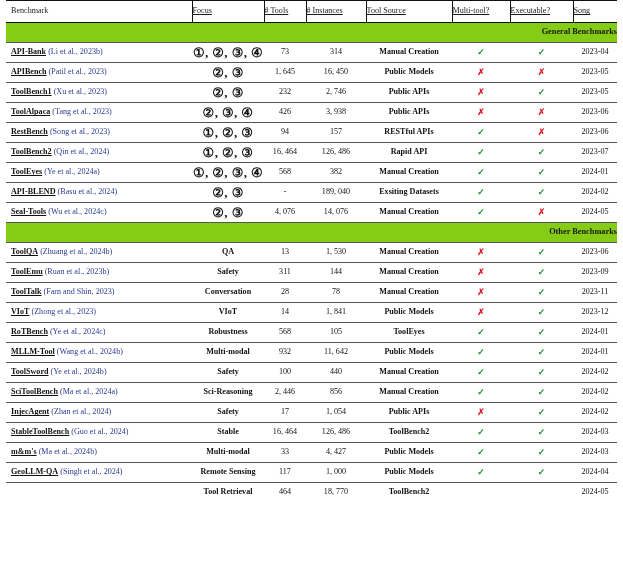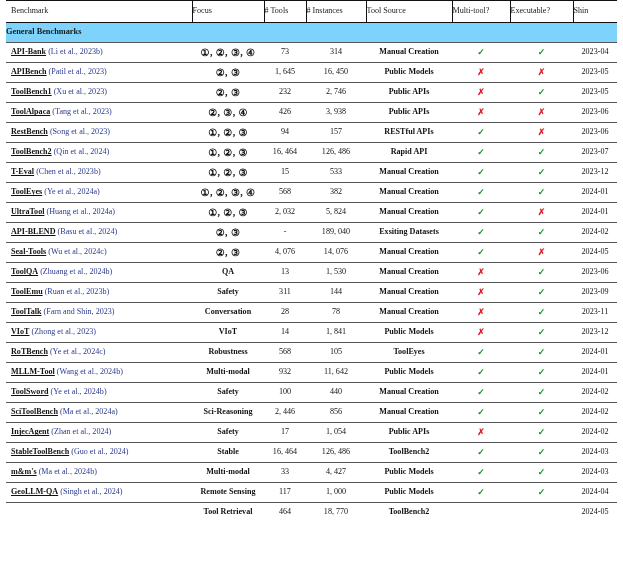--- a/index.html
+++ b/index.html
@@ -40,44 +40,44 @@
     height: 21px;
     font-weight: normal;
     text-align: left;
   }
   tr.data td {
     border-bottom: 0.9px solid #555;
     height: 19px;
   }
   tr.data.last td { border-bottom: 0; }
   tr.section td {
-    background: #7dd3fc;
+    background: #84cc16;
     height: 19px;
-    text-align: left;
+    text-align: right;
     font-weight: bold;
     border-bottom: 0.9px solid #555;
     font-size: 8.3px;
   }
 
   
   .vsep { border-left: 0.9px solid #555; }
-  tr.head th.vsep { border-left: 0.9px solid #111; }
+  tr.head th.vsep { border-left: 0.9px solid #111; text-decoration: underline; }
 
   
   td.c-bench, th.c-bench { text-align: left; padding-left: 5px !important; }
   td.c-focus, td.c-tools, td.c-inst, td.c-src, td.c-multi, td.c-exec, td.c-time { text-align: center; }
 
   .cite { color: #2b3a8f; }
   .name { color: #111; font-weight: bold; text-decoration: underline; }
   tr.data td.c-focus, tr.data td.c-tools, tr.data td.c-inst,
   tr.data td.c-src, tr.data td.c-time { color: #111; }
   tr.data td.c-src, tr.data td.c-focus { font-weight: bold; }
   tr.data td.c-tools, tr.data td.c-inst, tr.data td.c-time { font-weight: normal; }
 
-  .circled { letter-spacing: 0.4px; font-size: 10px; }
+  .circled { letter-spacing: 0.4px; font-size: 13px; }
   .yes { color: #17912f; font-size: 9px; font-weight: bold; }
   .no  { color: #e01b24; font-size: 9px; font-weight: bold; }
 </style>
 </head>
 <body>
 
 <div id="table-wrap">
   <table class="bench">
     <colgroup>
       <col style="width:186px">
@@ -91,21 +91,21 @@
     </colgroup>
     <thead>
       <tr class="head">
         <th class="c-bench">Benchmark</th>
         <th class="c-focus vsep">Focus</th>
         <th class="c-tools vsep"># Tools</th>
         <th class="c-inst vsep"># Instances</th>
         <th class="c-src vsep">Tool Source</th>
         <th class="c-multi vsep">Multi-tool?</th>
         <th class="c-exec vsep">Executable?</th>
-        <th class="c-time vsep">Shin</th>
+        <th class="c-time vsep">Song</th>
       </tr>
     </thead>
     <tbody id="table-body">
         <tr class="section">
           <td colspan="8">General Benchmarks</td>
         </tr>
         <tr class="data">
           <td class="c-bench"><span class="name">API-Bank</span> <span class="cite">(Li et al., 2023b)</span></td>
           <td class="c-focus vsep circled">①, ②, ③, ④</td>
           <td class="c-tools vsep">73</td>
@@ -159,47 +159,27 @@
           <td class="c-bench"><span class="name">ToolBench2</span> <span class="cite">(Qin et al., 2024)</span></td>
           <td class="c-focus vsep circled">①, ②, ③</td>
           <td class="c-tools vsep">16, 464</td>
           <td class="c-inst vsep">126, 486</td>
           <td class="c-src vsep">Rapid API</td>
           <td class="c-multi vsep"><span class="yes">✓</span></td>
           <td class="c-exec vsep"><span class="yes">✓</span></td>
           <td class="c-time vsep">2023-07</td>
         </tr>
         <tr class="data">
-          <td class="c-bench"><span class="name">T-Eval</span> <span class="cite">(Chen et al., 2023b)</span></td>
-          <td class="c-focus vsep circled">①, ②, ③</td>
-          <td class="c-tools vsep">15</td>
-          <td class="c-inst vsep">533</td>
-          <td class="c-src vsep">Manual Creation</td>
-          <td class="c-multi vsep"><span class="yes">✓</span></td>
-          <td class="c-exec vsep"><span class="yes">✓</span></td>
-          <td class="c-time vsep">2023-12</td>
-        </tr>
-        <tr class="data">
           <td class="c-bench"><span class="name">ToolEyes</span> <span class="cite">(Ye et al., 2024a)</span></td>
           <td class="c-focus vsep circled">①, ②, ③, ④</td>
           <td class="c-tools vsep">568</td>
           <td class="c-inst vsep">382</td>
           <td class="c-src vsep">Manual Creation</td>
           <td class="c-multi vsep"><span class="yes">✓</span></td>
           <td class="c-exec vsep"><span class="yes">✓</span></td>
-          <td class="c-time vsep">2024-01</td>
-        </tr>
-        <tr class="data">
-          <td class="c-bench"><span class="name">UltraTool</span> <span class="cite">(Huang et al., 2024a)</span></td>
-          <td class="c-focus vsep circled">①, ②, ③</td>
-          <td class="c-tools vsep">2, 032</td>
-          <td class="c-inst vsep">5, 824</td>
-          <td class="c-src vsep">Manual Creation</td>
-          <td class="c-multi vsep"><span class="yes">✓</span></td>
-          <td class="c-exec vsep"><span class="no">✗</span></td>
           <td class="c-time vsep">2024-01</td>
         </tr>
         <tr class="data">
           <td class="c-bench"><span class="name">API-BLEND</span> <span class="cite">(Basu et al., 2024)</span></td>
           <td class="c-focus vsep circled">②, ③</td>
           <td class="c-tools vsep">-</td>
           <td class="c-inst vsep">189, 040</td>
           <td class="c-src vsep">Exsiting Datasets</td>
           <td class="c-multi vsep"><span class="yes">✓</span></td>
           <td class="c-exec vsep"><span class="yes">✓</span></td>
@@ -207,20 +187,23 @@
         </tr>
         <tr class="data">
           <td class="c-bench"><span class="name">Seal-Tools</span> <span class="cite">(Wu et al., 2024c)</span></td>
           <td class="c-focus vsep circled">②, ③</td>
           <td class="c-tools vsep">4, 076</td>
           <td class="c-inst vsep">14, 076</td>
           <td class="c-src vsep">Manual Creation</td>
           <td class="c-multi vsep"><span class="yes">✓</span></td>
           <td class="c-exec vsep"><span class="no">✗</span></td>
           <td class="c-time vsep">2024-05</td>
+        </tr>
+        <tr class="section">
+          <td colspan="8">Other Benchmarks</td>
         </tr>
         <tr class="data">
           <td class="c-bench"><span class="name">ToolQA</span> <span class="cite">(Zhuang et al., 2024b)</span></td>
           <td class="c-focus vsep">QA</td>
           <td class="c-tools vsep">13</td>
           <td class="c-inst vsep">1, 530</td>
           <td class="c-src vsep">Manual Creation</td>
           <td class="c-multi vsep"><span class="no">✗</span></td>
           <td class="c-exec vsep"><span class="yes">✓</span></td>
           <td class="c-time vsep">2023-06</td>

